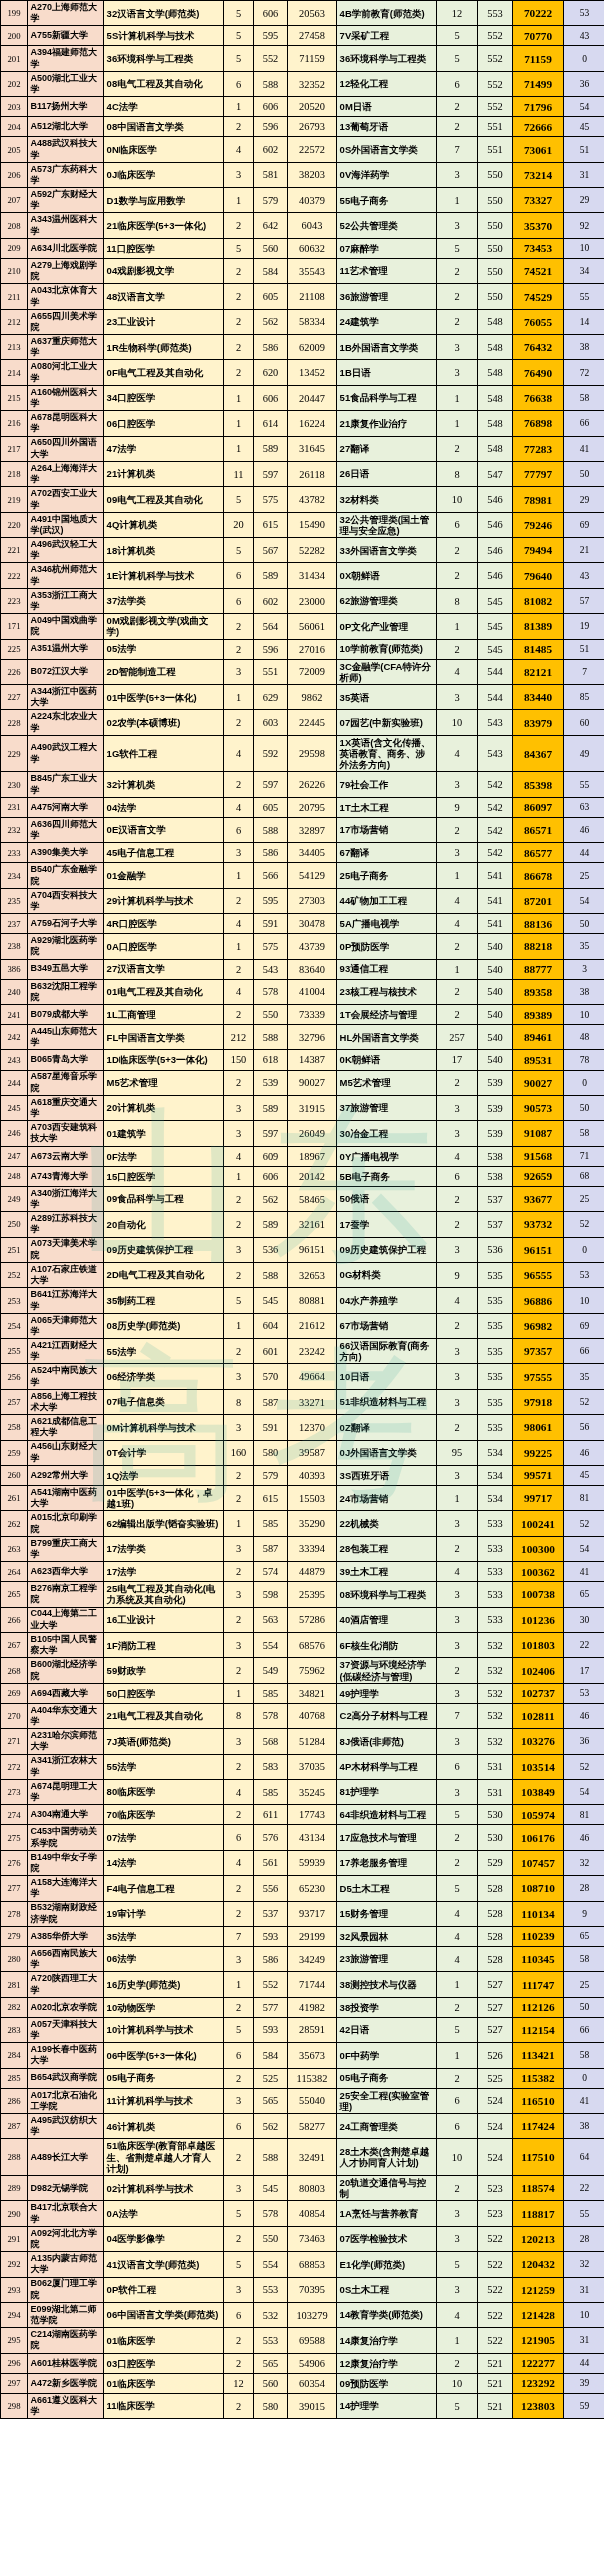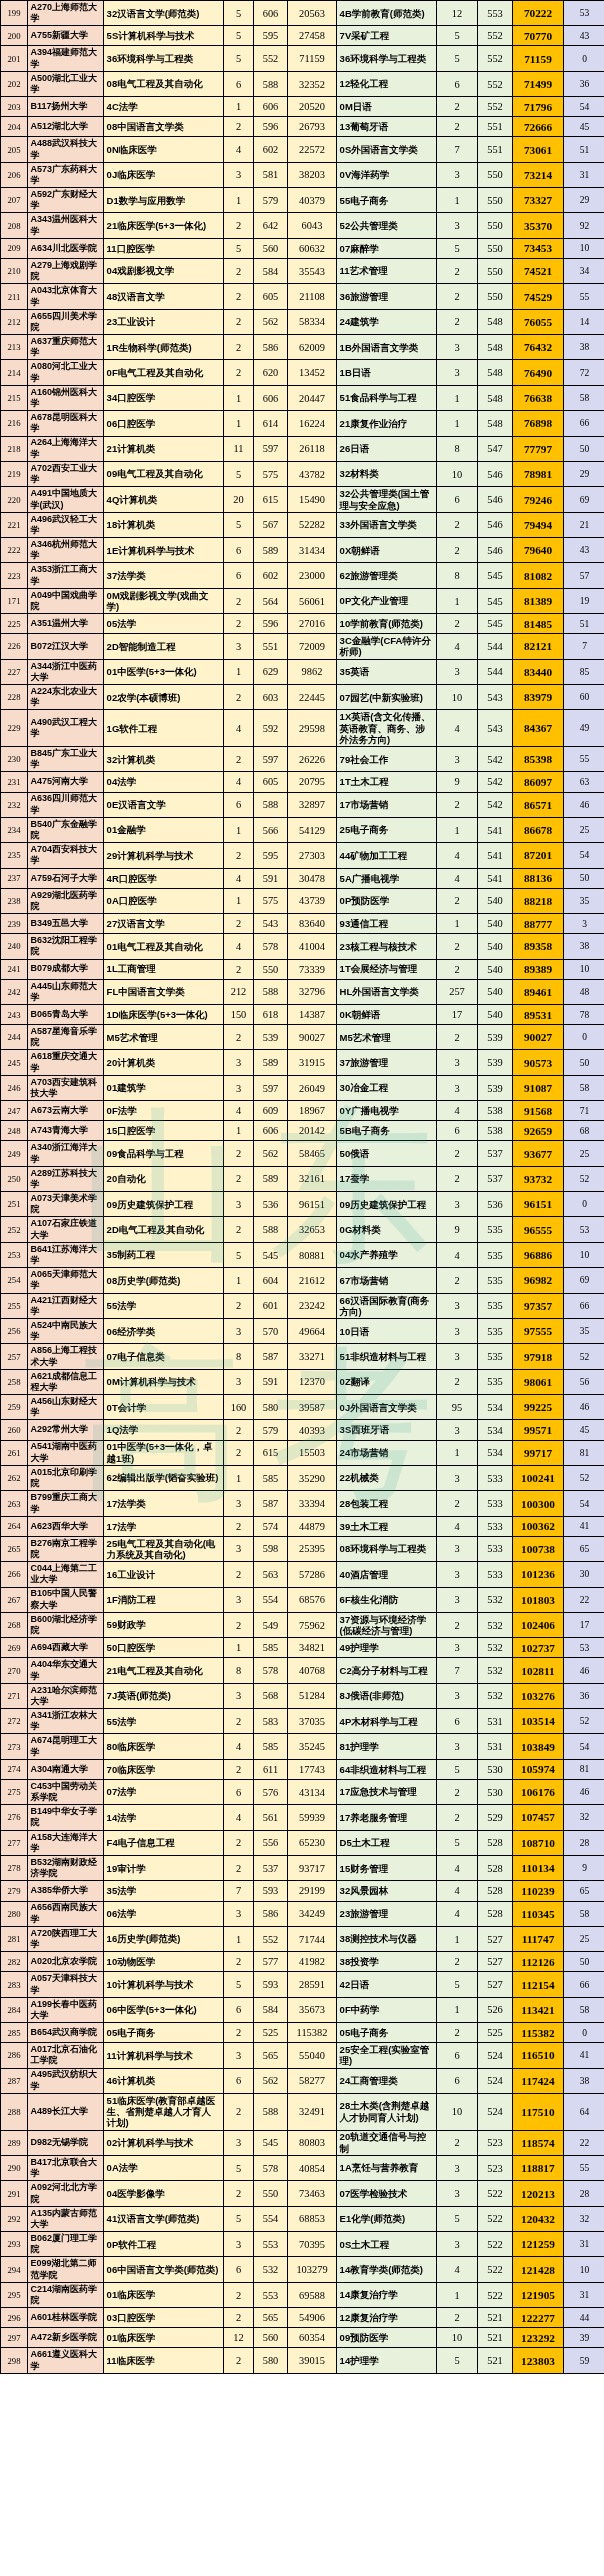--- a/index.html
+++ b/index.html
@@ -315,20 +315,33 @@
         <td class="col-num1">1</td>
         <td class="col-num1">614</td>
         <td class="col-num1">16224</td>
         <td class="col-major2">21康复作业治疗</td>
         <td class="col-num2">1</td>
         <td class="col-num2">548</td>
         <td class="col-rank2">76898</td>
         <td class="col-diff">66</td>
       </tr>
       <tr>
+        <td class="col-no">217</td>
+        <td class="col-univ">A650四川外国语大学</td>
+        <td class="col-major1">47法学</td>
+        <td class="col-num1">1</td>
+        <td class="col-num1">589</td>
+        <td class="col-num1">31645</td>
+        <td class="col-major2">27翻译</td>
+        <td class="col-num2">2</td>
+        <td class="col-num2">548</td>
+        <td class="col-rank2">77283</td>
+        <td class="col-diff">41</td>
+      </tr>
+      <tr>
         <td class="col-no">218</td>
         <td class="col-univ">A264上海海洋大学</td>
         <td class="col-major1">21计算机类</td>
         <td class="col-num1">11</td>
         <td class="col-num1">597</td>
         <td class="col-num1">26118</td>
         <td class="col-major2">26日语</td>
         <td class="col-num2">8</td>
         <td class="col-num2">547</td>
         <td class="col-rank2">77797</td>
@@ -510,20 +523,33 @@
         <td class="col-num1">6</td>
         <td class="col-num1">588</td>
         <td class="col-num1">32897</td>
         <td class="col-major2">17市场营销</td>
         <td class="col-num2">2</td>
         <td class="col-num2">542</td>
         <td class="col-rank2">86571</td>
         <td class="col-diff">46</td>
       </tr>
       <tr>
+        <td class="col-no">233</td>
+        <td class="col-univ">A390集美大学</td>
+        <td class="col-major1">45电子信息工程</td>
+        <td class="col-num1">3</td>
+        <td class="col-num1">586</td>
+        <td class="col-num1">34405</td>
+        <td class="col-major2">67翻译</td>
+        <td class="col-num2">3</td>
+        <td class="col-num2">542</td>
+        <td class="col-rank2">86577</td>
+        <td class="col-diff">44</td>
+      </tr>
+      <tr>
         <td class="col-no">234</td>
         <td class="col-univ">B540广东金融学院</td>
         <td class="col-major1">01金融学</td>
         <td class="col-num1">1</td>
         <td class="col-num1">566</td>
         <td class="col-num1">54129</td>
         <td class="col-major2">25电子商务</td>
         <td class="col-num2">1</td>
         <td class="col-num2">541</td>
         <td class="col-rank2">86678</td>
@@ -562,21 +588,21 @@
         <td class="col-num1">1</td>
         <td class="col-num1">575</td>
         <td class="col-num1">43739</td>
         <td class="col-major2">0P预防医学</td>
         <td class="col-num2">2</td>
         <td class="col-num2">540</td>
         <td class="col-rank2">88218</td>
         <td class="col-diff">35</td>
       </tr>
       <tr>
-        <td class="col-no">239</td>
+        <td class="col-no">386</td>
         <td class="col-univ">B349五邑大学</td>
         <td class="col-major1">27汉语言文学</td>
         <td class="col-num1">2</td>
         <td class="col-num1">543</td>
         <td class="col-num1">83640</td>
         <td class="col-major2">93通信工程</td>
         <td class="col-num2">1</td>
         <td class="col-num2">540</td>
         <td class="col-rank2">88777</td>
         <td class="col-diff">3</td>

